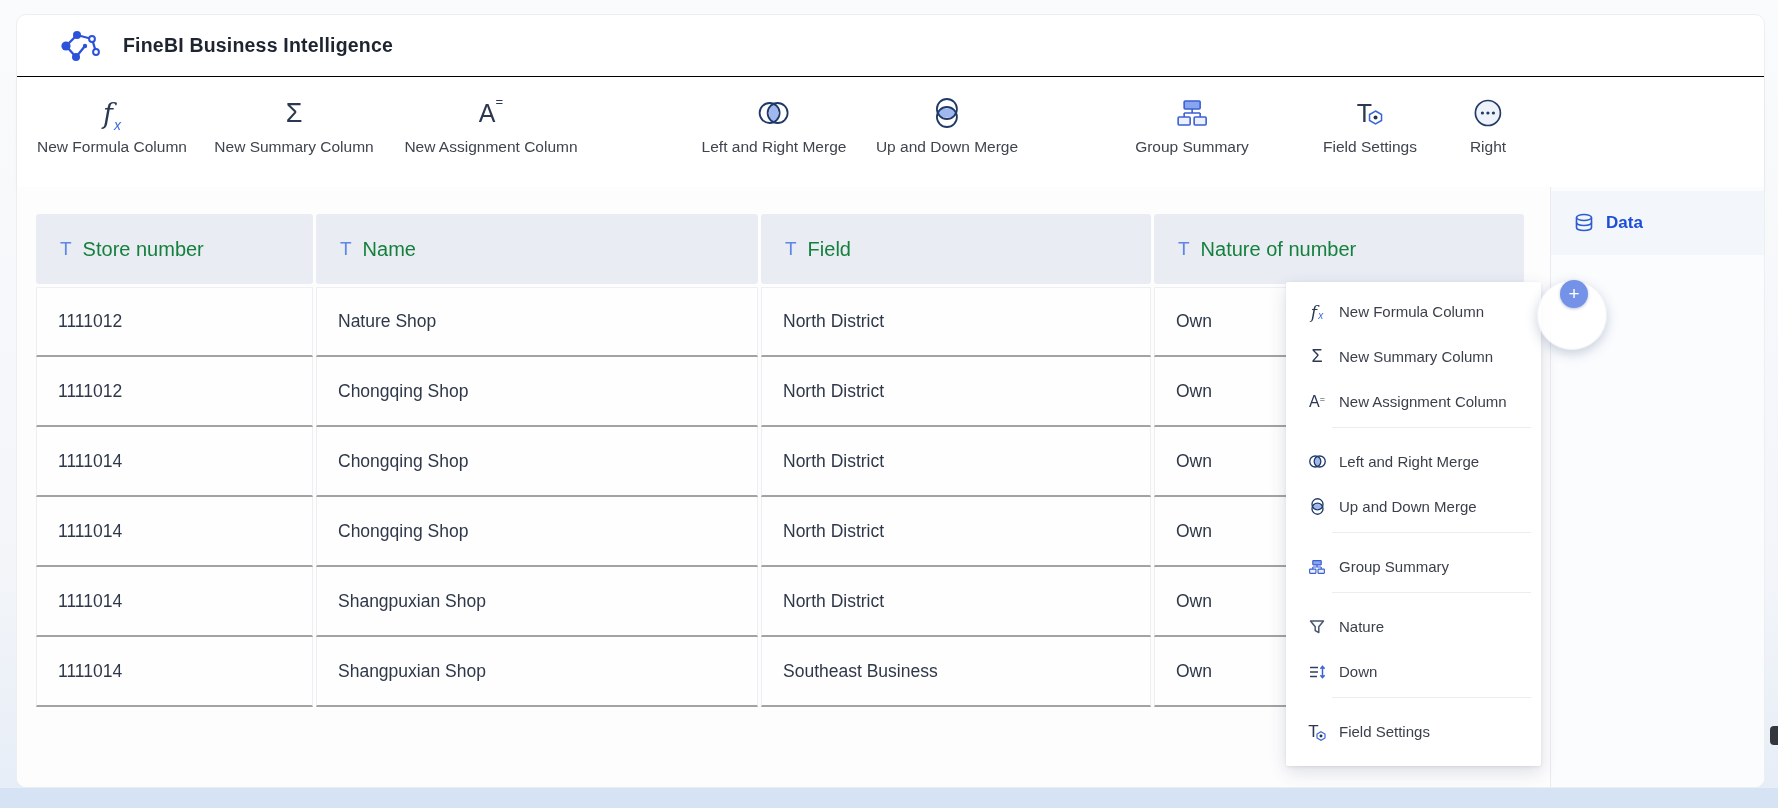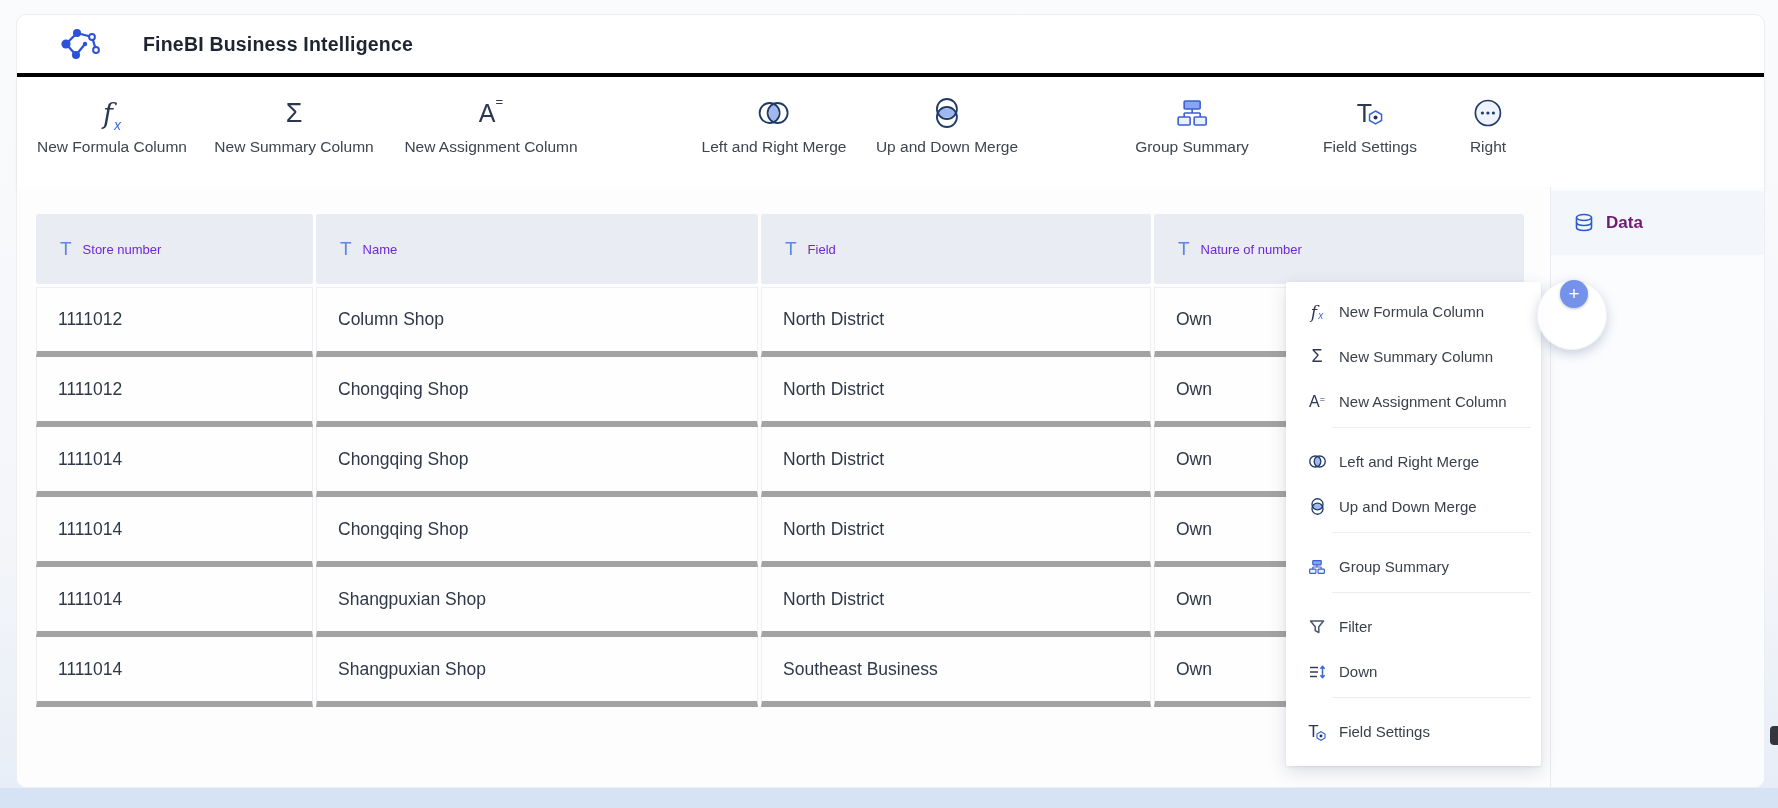--- a/index.html
+++ b/index.html
@@ -7,21 +7,21 @@
     width:1778px;height:808px;overflow:hidden;position:relative;
     font-family:"Liberation Sans","DejaVu Sans",sans-serif;
     background:linear-gradient(180deg,#fafbfc 0%,#f3f5f9 70%,#e6edf7 100%);
   }
   
   .card{position:absolute;left:16px;top:14px;width:1749px;height:774px;
     background:#ffffff;border:1px solid #eceef2;border-radius:10px;box-sizing:border-box;}
   .bottom-bar{position:absolute;left:0;top:788px;width:1778px;height:20px;background:#d6e3f4;}
   
   .hdr{position:absolute;left:0;top:0;right:0;height:62px;display:flex;align-items:center;
-    padding-left:40px;gap:40px;border-bottom:4px solid #000000;box-sizing:border-box;}
+    padding-left:40px;gap:20px;border-bottom:1px solid #000000;box-sizing:border-box;}
   .hdr-title{font-size:19.5px;font-weight:bold;color:#1e2430;letter-spacing:.2px;}
   
   .toolbar{position:absolute;left:0;top:62px;right:0;height:110px;background:#fff;
     border-bottom:1px solid #f1f2f5;box-shadow:0 3px 5px rgba(70,80,100,.04);}
   .titem{position:absolute;top:14px;transform:translateX(-50%);display:flex;flex-direction:column;
     align-items:center;white-space:nowrap;cursor:pointer;}
   .ticon{height:44px;display:flex;align-items:center;justify-content:center;}
   .tlabel{margin-top:3px;font-size:15.5px;color:#3f444e;}
   .tdivider{position:absolute;top:124px;width:1px;height:17px;background:#d9dce3;}
   .fx-f{font-family:"DejaVu Serif","Liberation Serif",serif;font-style:italic;font-size:27px;color:#2b3852;}
@@ -32,24 +32,24 @@
   .tsetT{font-size:25px;color:#2b3852;}
   .flexrow{display:flex;align-items:center;}
   .hexwrap{margin-left:-4px;margin-top:12px;}
   
   .content{position:absolute;left:0;top:172px;right:0;bottom:0;background:#fdfdfe;border-radius:0 0 10px 10px;}
   .table{position:absolute;left:19px;top:27px;width:1488px;height:494px;}
   .tcol{position:absolute;top:0;}
   .thead{height:70px;background:#e9ecf3;border-radius:3px;display:flex;align-items:center;
     padding-left:24px;gap:11px;box-sizing:border-box;cursor:pointer;}
   .ttype{color:#5c86e8;font-size:19px;font-weight:400;}
-  .thead-label{font-size:13px;color:#6d28d9;}
+  .thead-label{font-size:20px;color:#15803d;}
   .tcell{height:70px;background:#fefefe;border:1px solid #edeff3;border-top:none;display:flex;
     align-items:center;padding-left:21px;box-sizing:border-box;font-size:17.5px;color:#2f3849;
-    border-bottom:6px solid #a3a3a3;}
+    border-bottom:2px solid #a3a3a3;}
   .tcell.first{margin-top:3px;border-top:1px solid #edeff3;}
   
   .cmenu{position:absolute;left:1269px;top:267px;width:255px;background:#ffffff;z-index:40;
     box-shadow:0 6px 18px rgba(50,60,90,.16),0 1px 3px rgba(50,60,90,.1);border-radius:2px;
     padding:7px 0 12px 0;}
   .mi{height:45px;display:flex;align-items:center;padding-left:20px;gap:11px;font-size:15px;
     color:#3a3f4a;cursor:pointer;white-space:nowrap;}
   .mi .micon{width:22px;display:flex;justify-content:center;align-items:center;}
   .msep{height:1px;background:#ecedf1;margin:3px 10px 11px 46px;}
   .mi .fx-f{font-size:17px;}
@@ -57,21 +57,21 @@
   .mi .sigma{font-size:18px;}
   .mi .aeq-a{font-size:16px;}
   .mi .aeq-e{font-size:9px;margin-top:1px;}
   .mi .tsetT{font-size:17px;}
   .mi .hexwrap{margin-left:-3px;margin-top:8px;}
   
   .panel{position:absolute;left:1533px;top:172px;right:0;bottom:0;background:#fbfcfe;
     border-left:1px solid #e9ebf0;border-radius:0 0 10px 0;}
   .panel-head{margin-top:4px;height:64px;background:#f3f7fc;display:flex;align-items:center;
     padding-left:22px;gap:11px;cursor:pointer;}
-  .panel-title{font-size:17px;font-weight:bold;color:#701a75;}
+  .panel-title{font-size:17px;font-weight:bold;color:#1d4ed8;}
   
   .halo{position:absolute;left:1520px;top:265px;width:68px;height:68px;border-radius:50%;
     background:rgba(255,255,255,.88);border:1px solid #eef1f6;z-index:44;
     box-shadow:0 4px 12px rgba(70,90,130,.28);}
   .addbtn{position:absolute;left:1543px;top:265px;width:28px;height:28px;border-radius:50%;
     background:#7493e8;color:#fff;font-size:19px;display:flex;align-items:center;justify-content:center;
     z-index:45;cursor:pointer;box-shadow:0 1px 3px rgba(60,80,140,.35);}
   .edge-handle{position:absolute;right:0;top:726px;width:8px;height:19px;background:#33363c;
     border-radius:4px 0 0 4px;z-index:50;}
 </style>
@@ -202,21 +202,21 @@
         <div class="tcell">1111014</div>
         <div class="tcell">1111014</div>
         <div class="tcell">1111014</div>
       </div>
 
       <div class="tcol" style="left:280px;width:442px">
         <div class="thead">
           <span class="ttype">T</span>
           <span class="thead-label">Name</span>
         </div>
-        <div class="tcell first">Column Shop</div>
+        <div class="tcell first">Nature Shop</div>
         <div class="tcell">Chongqing Shop</div>
         <div class="tcell">Chongqing Shop</div>
         <div class="tcell">Chongqing Shop</div>
         <div class="tcell">Shangpuxian Shop</div>
         <div class="tcell">Shangpuxian Shop</div>
       </div>
 
       <div class="tcol" style="left:725px;width:390px">
         <div class="thead">
           <span class="ttype">T</span>
@@ -313,21 +313,21 @@
       <span>Group Summary</span>
     </div>
     <div class="msep"></div>
 
     <div class="mi">
       <span class="micon">
         <svg width="18" height="18" viewBox="0 0 18 18">
           <path d="M2.5 3 H15.5 L10.8 8.8 V14.5 L7.2 12.6 V8.8 Z" fill="none" stroke="#4a5670" stroke-width="1.5" stroke-linejoin="round"></path>
         </svg>
       </span>
-      <span>Filter</span>
+      <span>Nature</span>
     </div>
     <div class="mi">
       <span class="micon">
         <svg width="18" height="18" viewBox="0 0 18 18">
           <path d="M2 4.5 H10 M2 9 H10 M2 13.5 H9" stroke="#33405c" stroke-width="1.6" fill="none"></path>
           <path d="M14.5 3.5 V14.5 M12.4 5.7 L14.5 3.3 L16.6 5.7 M12.4 12.3 L14.5 14.7 L16.6 12.3" stroke="#3b66d8" stroke-width="1.5" fill="none"></path>
         </svg>
       </span>
       <span>Down</span>
     </div>

